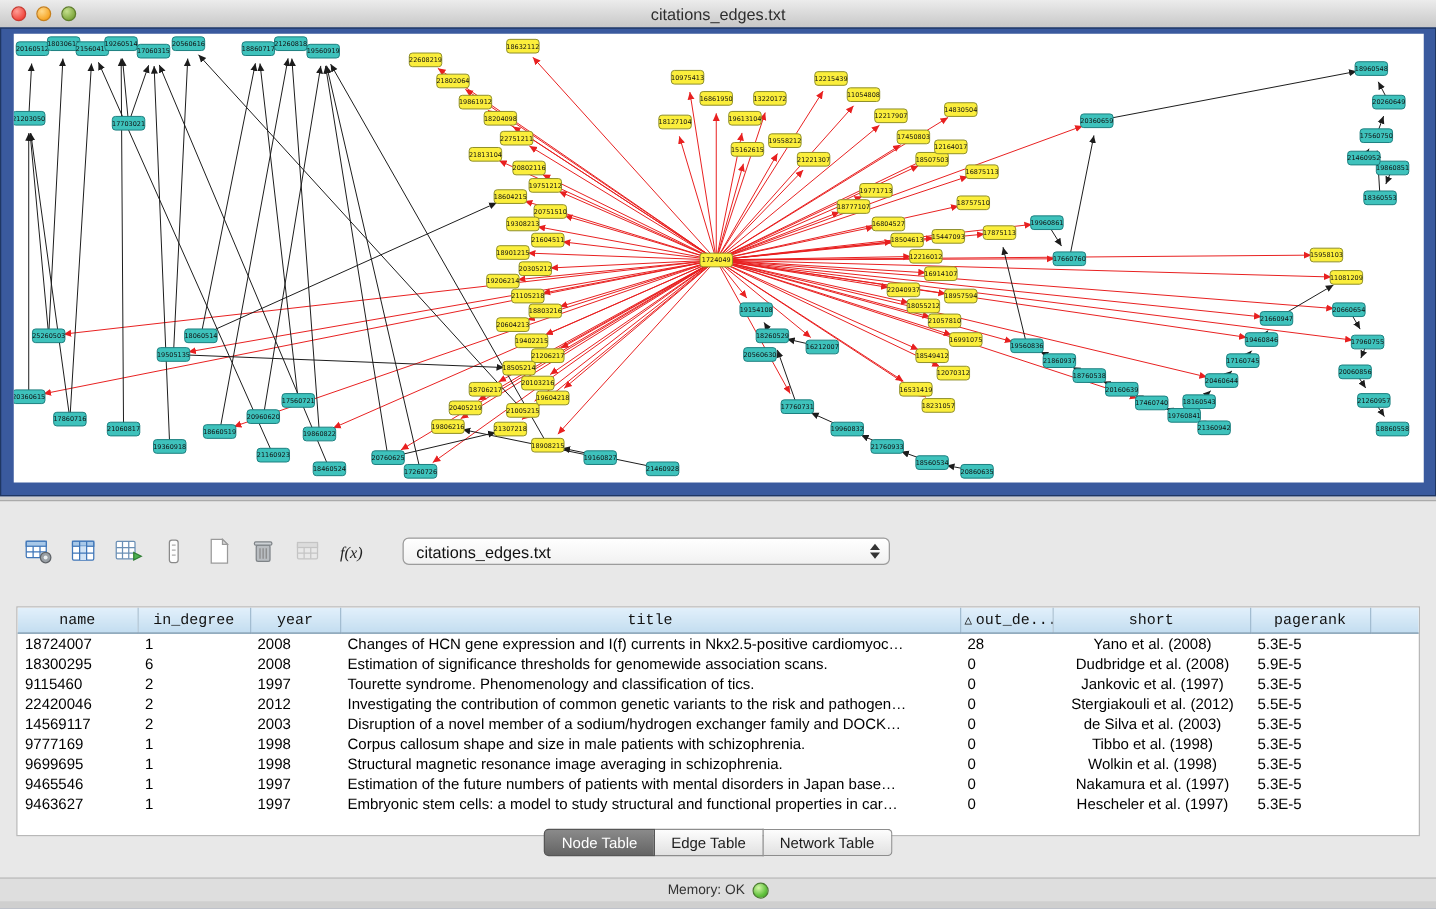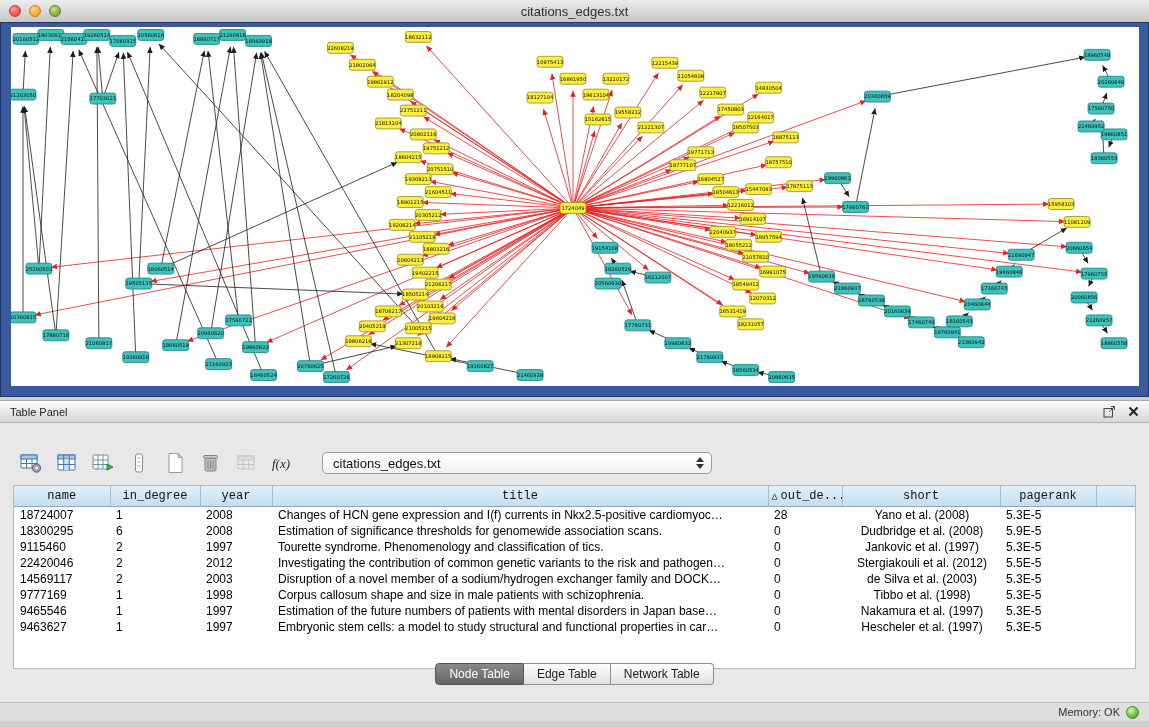--- a/index.html
+++ b/index.html
@@ -42,21 +42,21 @@
   table.grid td.c{text-align:center;}
   .sort-glyph{font-size:10px;margin-right:3px;}
 
   .tabs{position:absolute;left:0;right:0;bottom:17px;display:flex;justify-content:center;}
   .tab{height:20px;line-height:20px;padding:0 13px;font-size:12px;color:#1c1c1c;background:linear-gradient(#fdfdfd,#e1e1e1);border:1px solid #8d8d8d;border-left:none;cursor:default;}
   .tab:first-child{border-left:1px solid #8d8d8d;border-radius:4px 0 0 4px;}
   .tab:last-child{border-radius:0 4px 4px 0;}
   .tab.active{background:linear-gradient(#8a8a8a,#646464);color:#fff;border-color:#565656;}
 
   
-  .statusbar{position:absolute;left:0;top:702px;width:1149px;height:19px;background:#dedede;border-top:1px solid #bdbdbd;display:flex;align-items:center;justify-content:flex-end;padding:0 10px;font-size:11px;color:#333;gap:6px;box-sizing:border-box;}
+  .statusbar{position:absolute;left:0;top:702px;width:1149px;height:19px;background:#dedede;border-top:1px solid #bdbdbd;display:flex;align-items:center;justify-content:center;padding:0 28px;font-size:11px;color:#333;gap:6px;box-sizing:border-box;}
   .mem-dot{width:13px;height:13px;border-radius:50%;background:radial-gradient(circle at 35% 30%,#d2f7a6,#62c23e 60%,#3f9427);border:1px solid #4f7d35;box-sizing:border-box;}
 </style>
 </head>
 <body>
 
 <div class="screen">
 
   <div class="window">
     <div class="titlebar">
       <div class="lights">
@@ -741,36 +741,20 @@
             <g>
               <rect x="582" y="216.5" width="26" height="11" rx="2.5" fill="#3ec2bc" stroke="#1c7f7f" stroke-width="0.8"></rect>
               <text x="595" y="223.9" text-anchor="middle" font-size="5.2" fill="#111" font-family="&quot;DejaVu Sans&quot;, sans-serif">19154108</text>
             </g>
           </svg>
       </div>
     </div>
   </div>
 
   <div class="table-panel">
-    <div class="panel-header">
-      <span>Table Panel</span>
-      <span class="ph-icons">
-        <span>
-          <svg width="13" height="13" viewBox="0 0 13 13">
-              <rect x="1" y="3.5" width="8.5" height="8.5" fill="none" stroke="#444"></rect>
-              <path d="M6.5 6.5 L11.5 1.5 M8 1.5 H11.5 V5" stroke="#444" fill="none"></path>
-            </svg>
-        </span>
-        <span>
-          <svg width="11" height="11" viewBox="0 0 11 11">
-              <path d="M1.5 1.5 L9.5 9.5 M9.5 1.5 L1.5 9.5" stroke="#222" stroke-width="2"></path>
-            </svg>
-        </span>
-      </span>
-    </div>
 
     <div class="toolbar">
       <div class="tbicons" id="toolbar-icons">
           <span class="tbicon">
             <svg width="24" height="22" viewBox="0 0 24 22">
               <rect x="2" y="3" width="16" height="13" rx="1" fill="#fff" stroke="#3f76b8"></rect>
               <rect x="2" y="3" width="16" height="4" fill="#a8c8e8" stroke="#3f76b8"></rect>
               <line x1="7.5" y1="7" x2="7.5" y2="16" stroke="#3f76b8"></line>
               <line x1="13" y1="7" x2="13" y2="16" stroke="#3f76b8"></line>
               <line x1="2" y1="11.5" x2="18" y2="11.5" stroke="#3f76b8"></line>
@@ -924,20 +908,30 @@
               <td>9777169</td>
               <td>1</td>
               <td>1998</td>
               <td>Corpus callosum shape and size in male patients with schizophrenia.</td>
               <td>0</td>
               <td class="c">Tibbo et al. (1998)</td>
               <td>5.3E-5</td>
               <td></td>
             </tr>
             <tr>
+              <td>9699695</td>
+              <td>1</td>
+              <td>1998</td>
+              <td>Structural magnetic resonance image averaging in schizophrenia.</td>
+              <td>0</td>
+              <td class="c">Wolkin et al. (1998)</td>
+              <td>5.3E-5</td>
+              <td></td>
+            </tr>
+            <tr>
               <td>9465546</td>
               <td>1</td>
               <td>1997</td>
               <td>Estimation of the future numbers of patients with mental disorders in Japan base…</td>
               <td>0</td>
               <td class="c">Nakamura et al. (1997)</td>
               <td>5.3E-5</td>
               <td></td>
             </tr>
             <tr>

